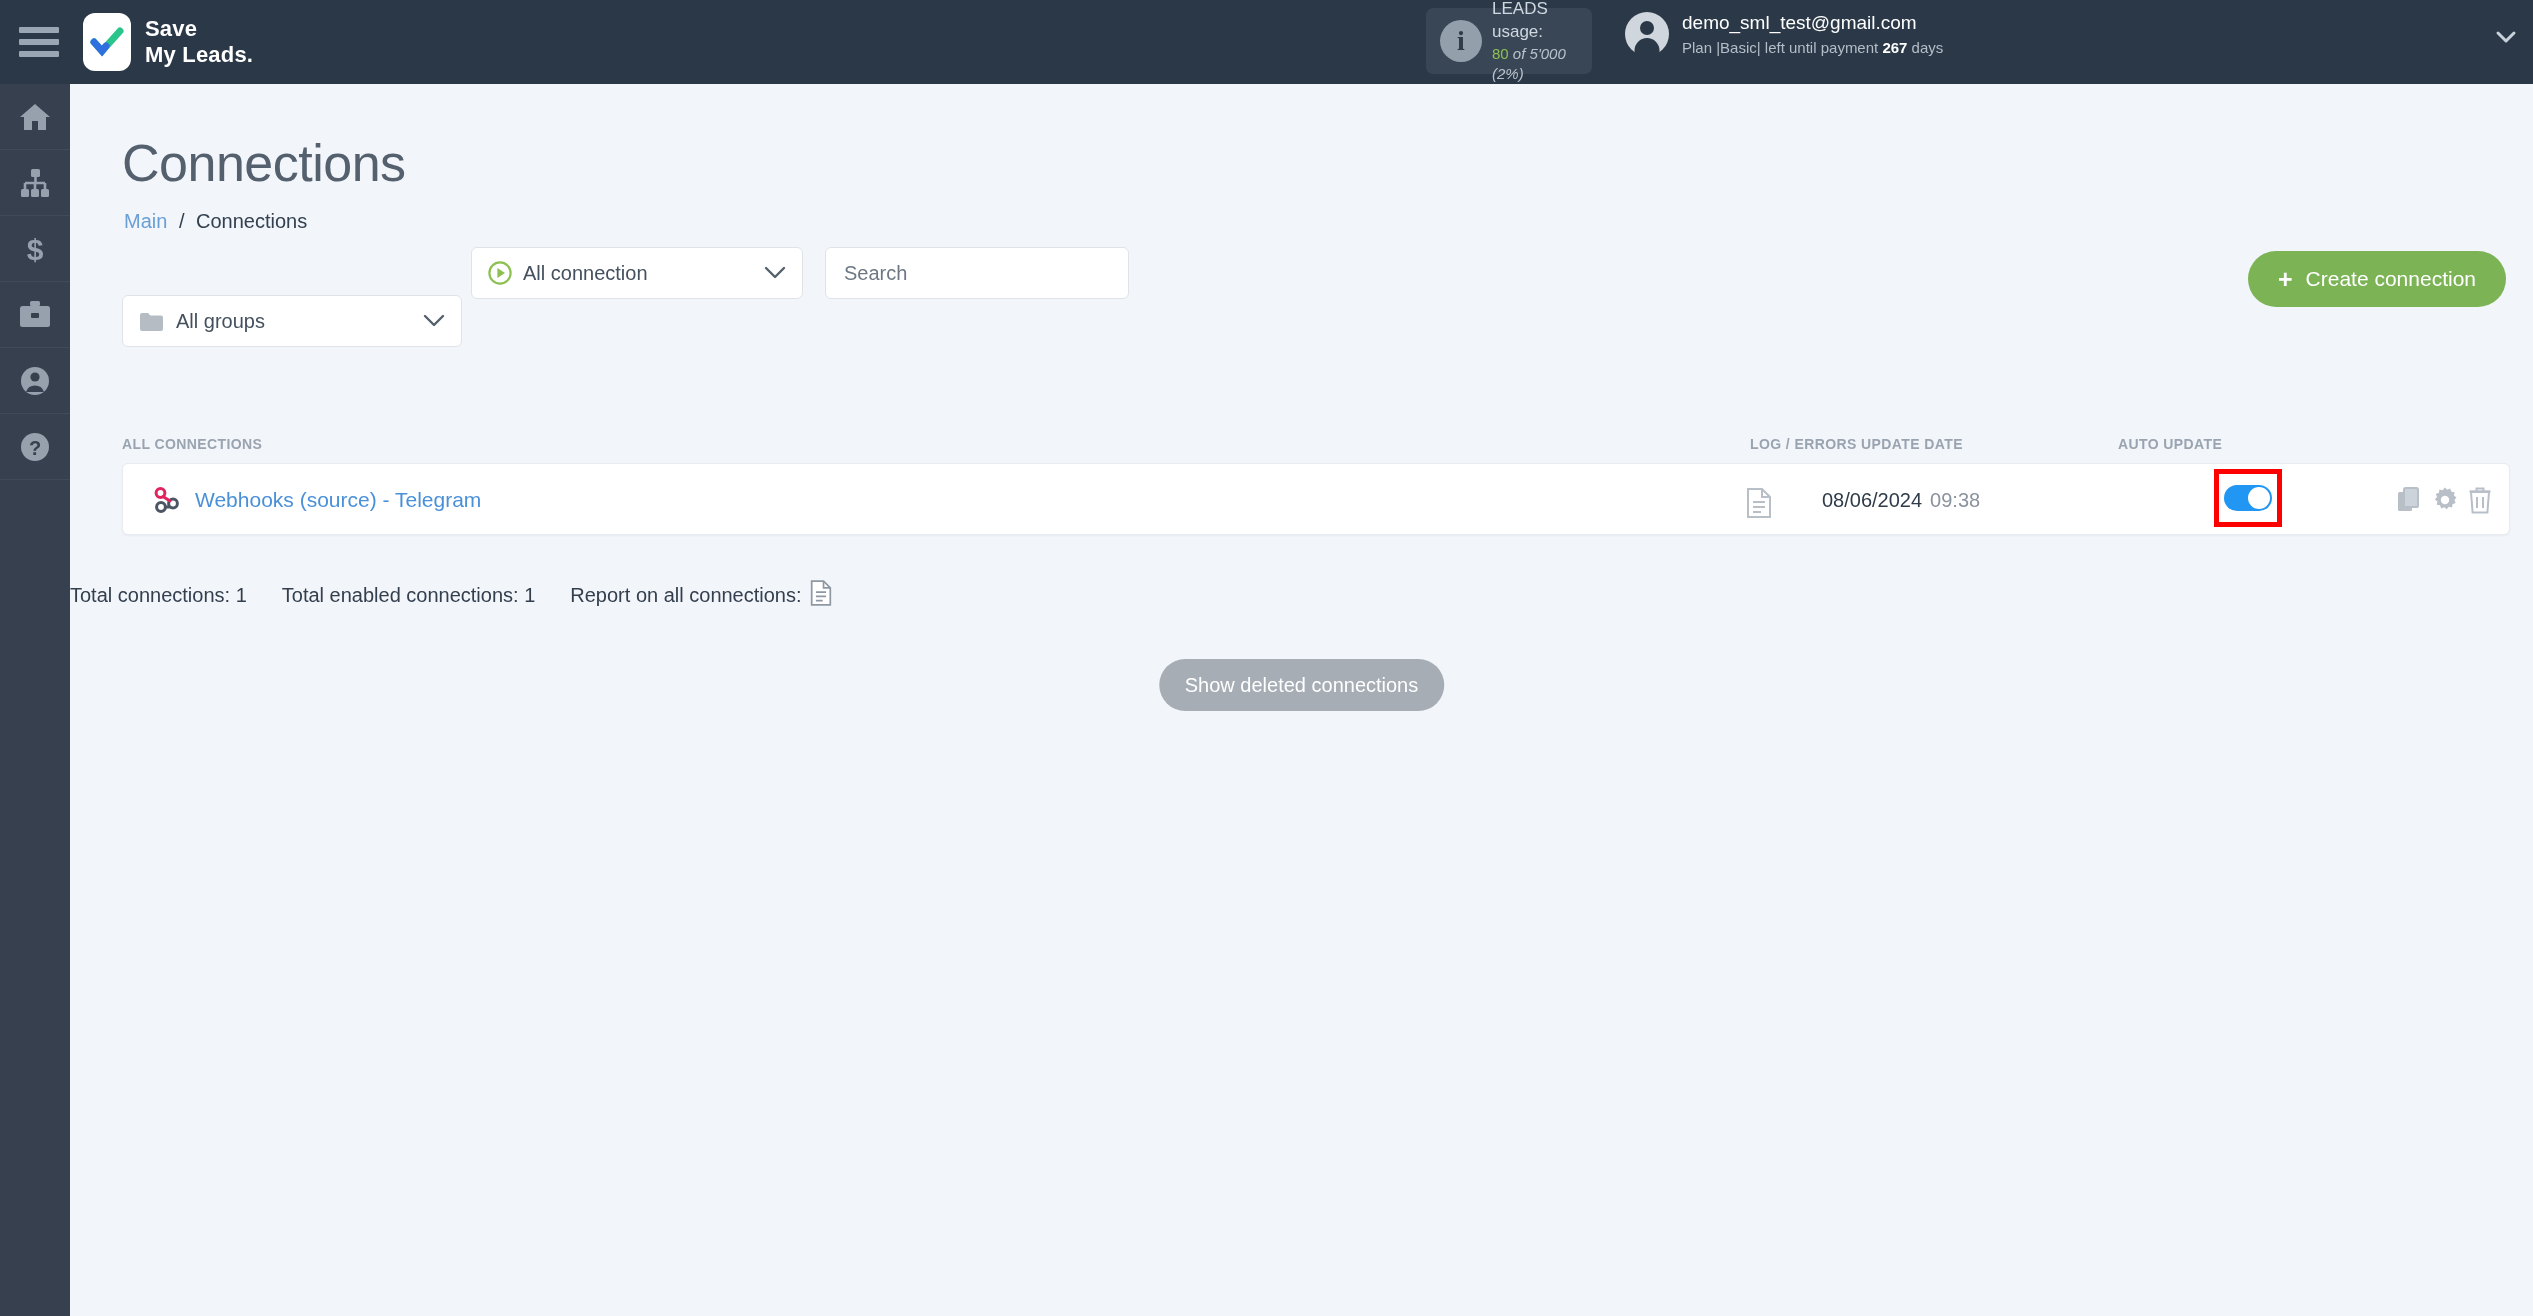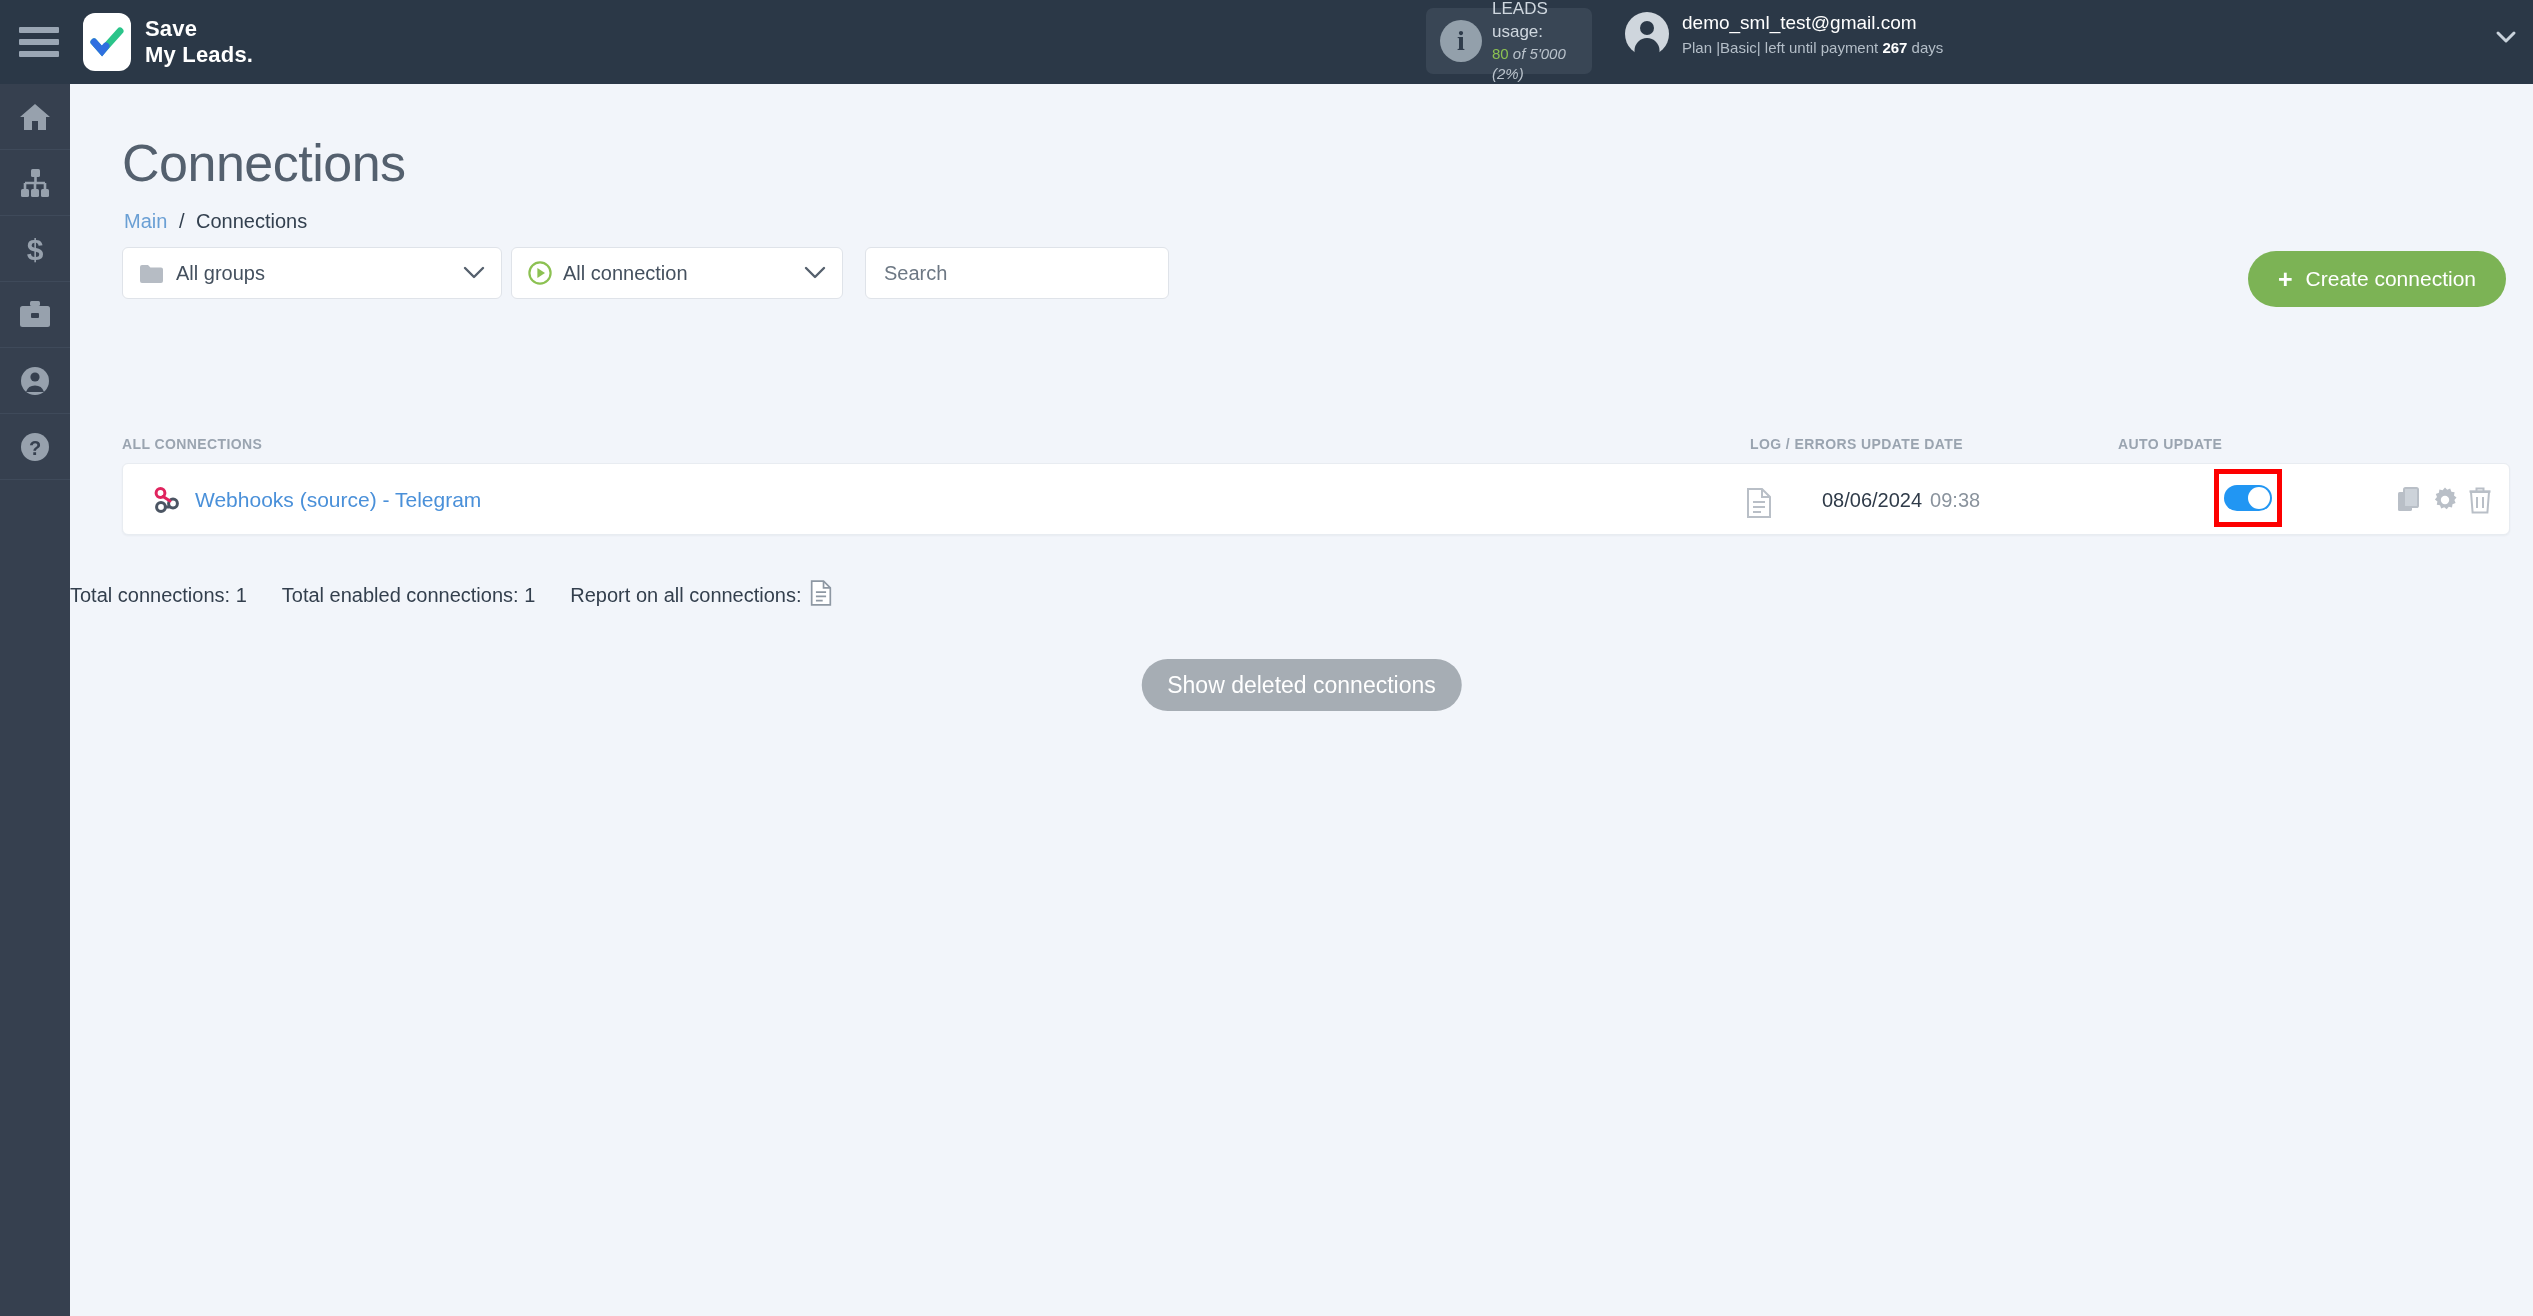--- a/index.html
+++ b/index.html
@@ -113,21 +113,21 @@
   .breadcrumb a { color: #6a9fd4; text-decoration: none; }
   .breadcrumb .sep { color: #33404f; margin: 0 6px; }
 
   
   .filters { position: absolute; left: 52px; top: 163px; display: flex; }
   .select-box {
     height: 52px; background: #fff; border: 1px solid #dfe3e9; border-radius: 6px;
     display: flex; align-items: center; padding: 0 16px;
     font-size: 20px; color: #44505e; cursor: pointer;
   }
-  .sb-groups { width: 380px; }
+  .sb-groups { width: 340px; margin-top: 48px; }
   .sb-conn { width: 332px; margin-left: 9px; align-items: center; }
   .select-box .label { flex: 1 1 auto; }
   .folder-icon { margin-right: 13px; display: flex; }
   .play-icon { margin-right: 11px; display: flex; }
   .chev { display: flex; }
   .search-box {
     width: 304px; height: 52px; margin-left: 22px;
     background: #fff; border: 1px solid #dfe3e9; border-radius: 6px;
     padding: 0 18px; font-size: 20px; color: #6d7884;
     font-family: "Liberation Sans", sans-serif; outline: none;
@@ -200,21 +200,21 @@
   .totals {
     position: absolute; top: 496px; left: 0; width: 2463px;
     display: flex; justify-content: flex-start; align-items: center; gap: 35px;
     font-size: 20px; color: #333f4d;
   }
   .totals .rep { display: flex; align-items: center; gap: 8px; }
   .show-deleted {
     position: absolute; top: 575px; left: 50%; transform: translateX(-50%);
     height: 52px; padding: 0 26px;
     background: #a6adb4; border: none; border-radius: 26px;
-    color: #fff; font-size: 23px; cursor: pointer;
+    color: #fff; font-size: 20px; cursor: pointer;
     font-family: "Liberation Sans", sans-serif;
   }
 </style>
 </head>
 <body>
 
 <div class="topbar">
   <div class="hamburger">
     <span></span>
     <span></span>

